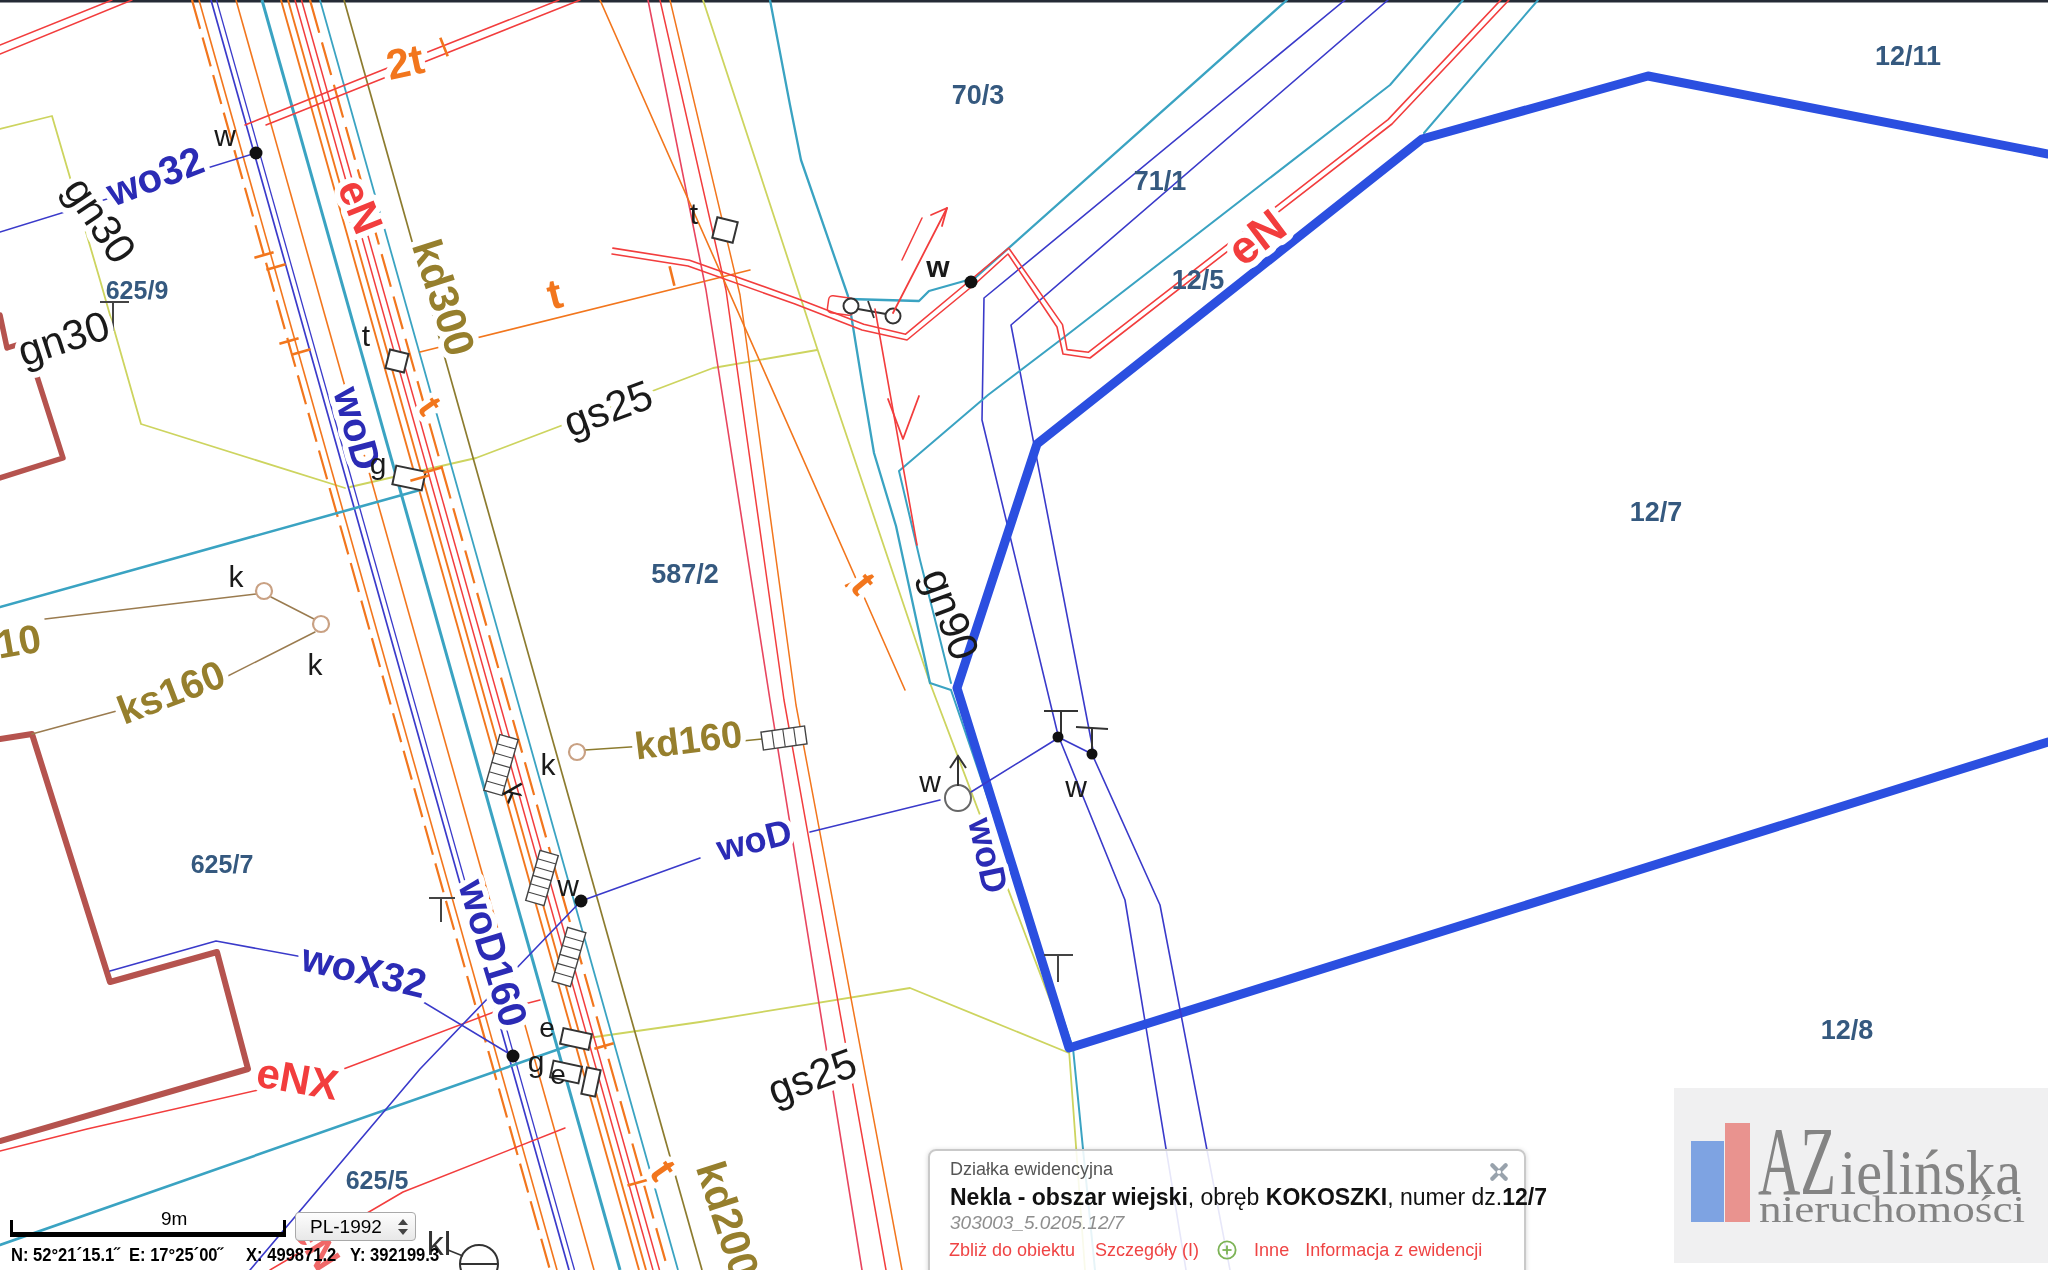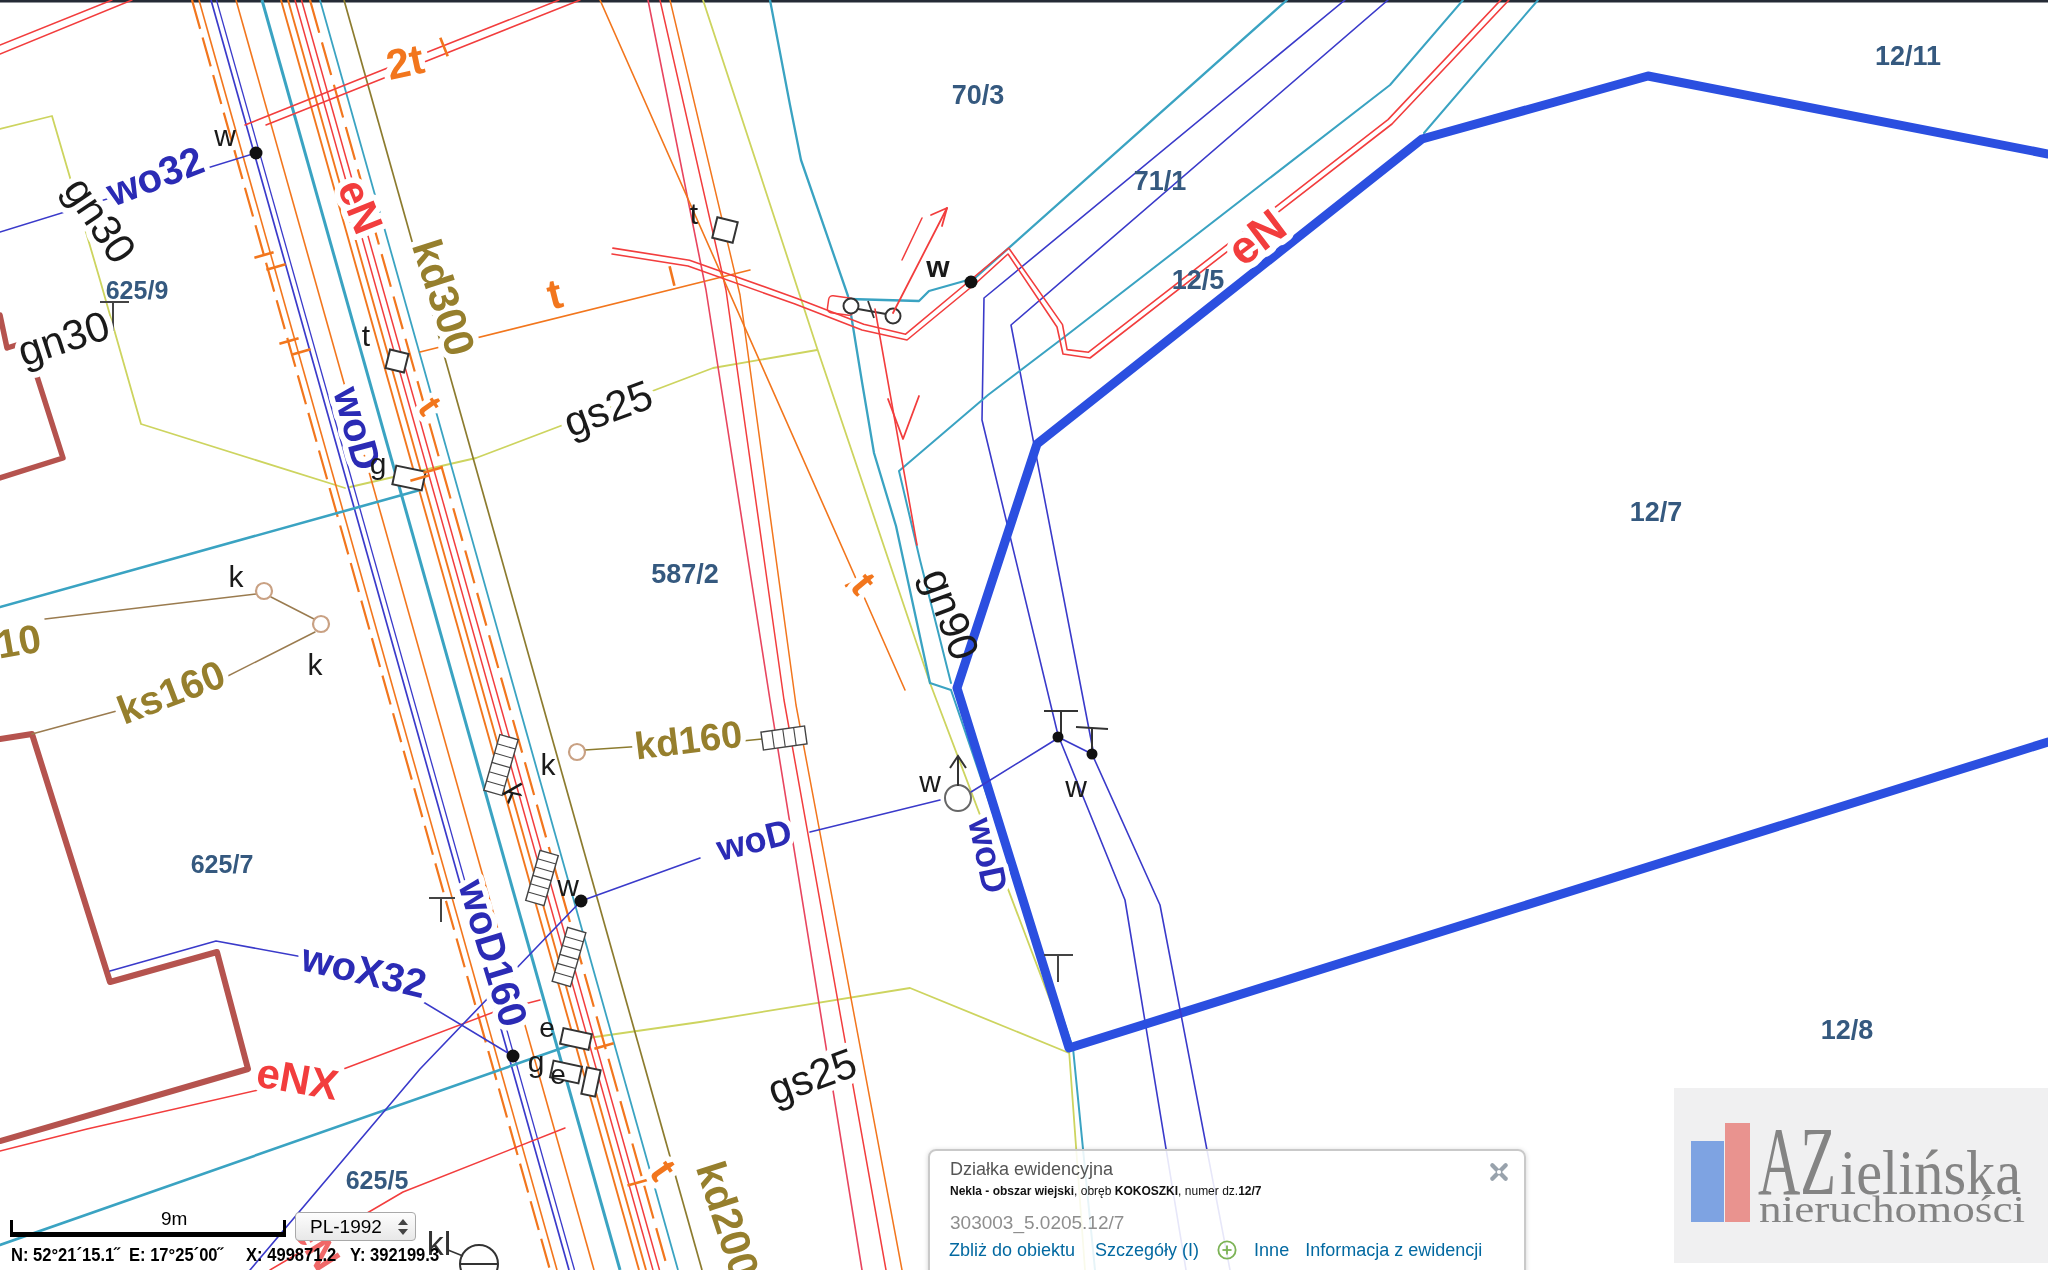--- a/index.html
+++ b/index.html
@@ -343,25 +343,25 @@
 
 <text transform="translate(558,1084)" font-size="28" fill="#1A1A1A" font-weight="normal" text-anchor="middle">e</text>
 
 <text transform="translate(439,1255)" font-size="34" fill="#333" font-weight="normal" text-anchor="middle">kl</text>
 </svg>
 
 <div class="abs" style="left:928px;top:1149px;width:594px;height:132px;background:rgba(255,255,255,.88);border:2px solid #c9c9c9;border-radius:8px;box-shadow:0 1px 5px rgba(0,0,0,.18);">
 
   <div class="abs" style="left:20px;top:8px;font-size:18px;color:#555;text-align:center;">Działka ewidencyjna</div>
 
-  <div class="abs" style="left:20px;top:33px;font-size:12px;color:#111;white-space:nowrap;"><b>Nekla - obszar wiejski</b>, obręb <b>KOKOSZKI</b>, numer dz.<b>12/7</b></div>
-
-  <div class="abs" style="left:20px;top:61px;font-size:19px;color:#8e8e8e;">303003_5.0205.12/7</div>
-
-  <div class="abs" style="left:19px;top:89px;font-size:18px;color:#0369a1;white-space:nowrap;">Zbliż do obiektu<span id="g1" style="display:inline-block;width:20px;"></span>Szczegóły (I)<span id="g2" style="display:inline-block;width:18px;"></span><svg width="20" height="20" viewBox="0 0 22 22" style="vertical-align:-4px;">
+  <div class="abs" style="left:20px;top:33px;font-size:23px;color:#111;white-space:nowrap;"><b>Nekla - obszar wiejski</b>, obręb <b>KOKOSZKI</b>, numer dz.<b>12/7</b></div>
+
+  <div class="abs" style="left:20px;top:61px;font-size:19px;color:#8e8e8e;font-style:italic;">303003_5.0205.12/7</div>
+
+  <div class="abs" style="left:19px;top:89px;font-size:18px;color:#ef4444;white-space:nowrap;">Zbliż do obiektu<span id="g1" style="display:inline-block;width:20px;"></span>Szczegóły (I)<span id="g2" style="display:inline-block;width:18px;"></span><svg width="20" height="20" viewBox="0 0 22 22" style="vertical-align:-4px;">
         <circle cx="11" cy="11" r="9.5" fill="none" stroke="#7CB356" stroke-width="2"></circle>
         <line x1="11" y1="6" x2="11" y2="16" stroke="#7CB356" stroke-width="2"></line>
         <line x1="6" y1="11" x2="16" y2="11" stroke="#7CB356" stroke-width="2"></line>
       </svg><span id="g3" style="display:inline-block;width:17px;"></span>Inne<span id="g4" style="display:inline-block;width:16px;"></span>Informacja z ewidencji</div>
 
   <svg class="abs" style="right:15px;top:11px;" width="20" height="20" viewBox="0 0 21 21">
       <g stroke="#98a2ac" stroke-width="4.5" stroke-linecap="round">
         <line x1="3.5" y1="3.5" x2="17.5" y2="17.5"></line>
         <line x1="17.5" y1="3.5" x2="3.5" y2="17.5"></line>
       </g>

